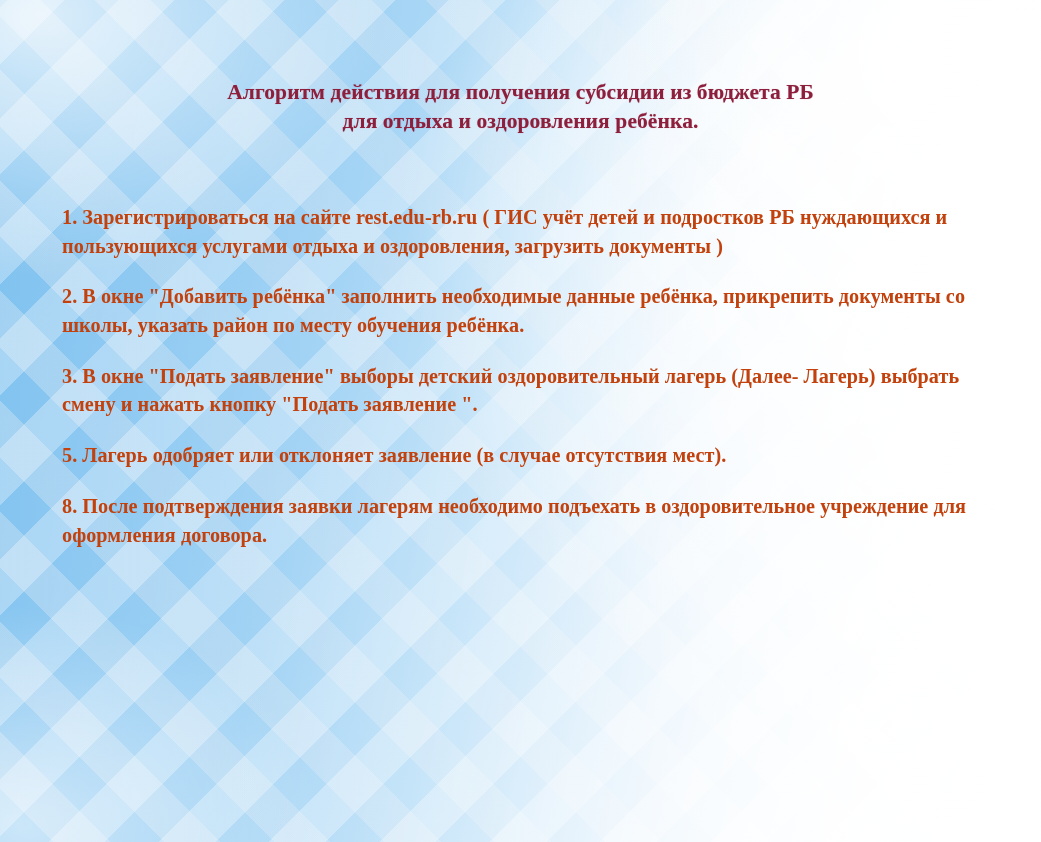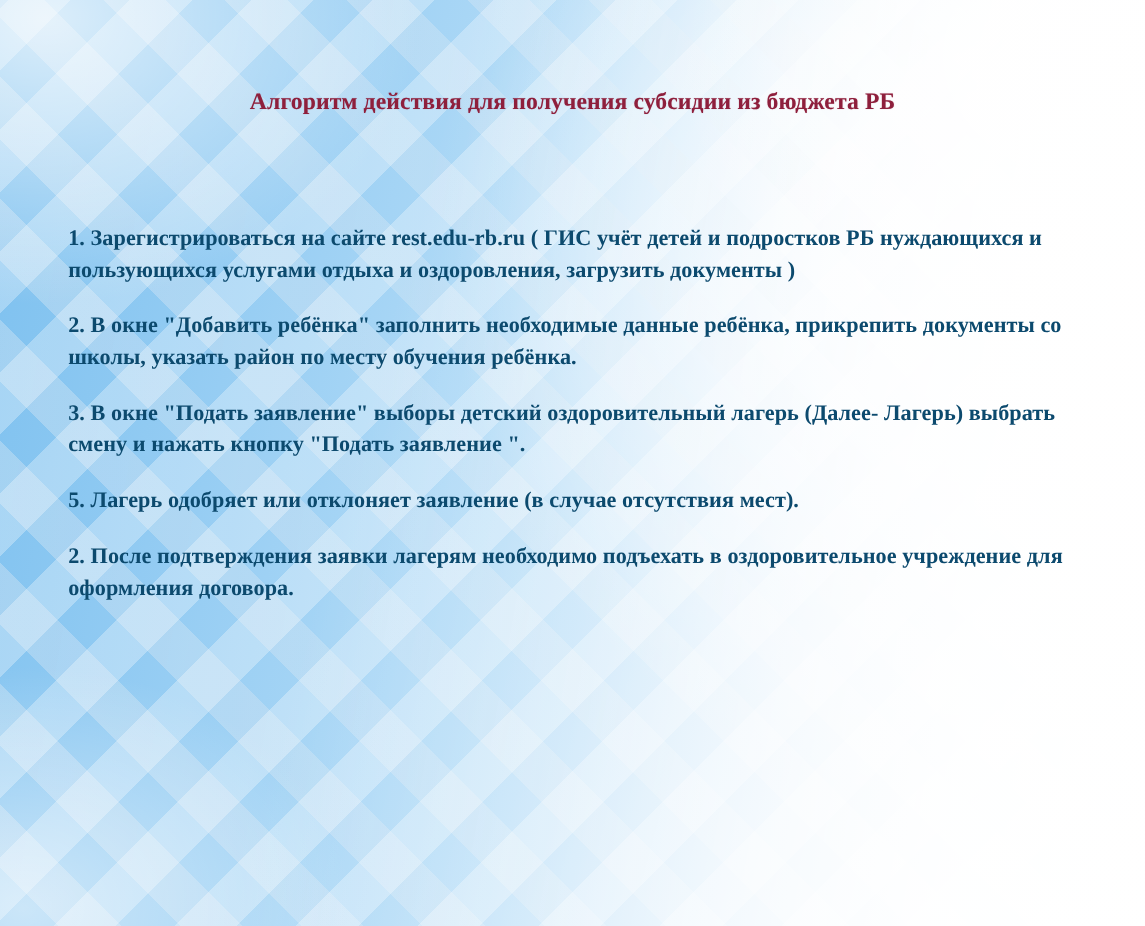--- a/index.html
+++ b/index.html
@@ -109,21 +109,21 @@
   .title .tline { display: block; }
 
   .body {
     position: absolute;
     left: 62px;
     top: 203px;
     width: 940px;
   }
 
   .para {
-    color: #0c4a6e;
+    color: #c2410c;
     font-size: 20.2px;
     font-weight: bold;
     line-height: 1.42;
     margin: 0 0 21px 0;
     white-space: pre-line;
     letter-spacing: 0.05px;
   }
   .para:last-child { margin-bottom: 0; }
 
   .para.p1 { margin-bottom: 22px; }
@@ -141,24 +141,25 @@
   <div class="bg-layer bg-stripeC"></div>
   <div class="bg-layer bg-stripeA"></div>
   <div class="bg-layer bg-stripeB"></div>
   <div class="bg-layer bg-wash"></div>
   <div class="bg-layer bg-corner"></div>
 
   <div class="content">
 
     <div class="title">
       <span class="tline">Алгоритм действия для получения субсидии из бюджета РБ</span>
+      <span class="tline">для отдыха и оздоровления ребёнка.</span>
     </div>
 
     <div class="body">
       <p class="para p1">1. Зарегистрироваться на сайте rest.edu-rb.ru ( ГИС учёт детей и подростков РБ нуждающихся и пользующихся услугами отдыха и оздоровления, загрузить документы )</p>
       <p class="para p2">2. В окне "Добавить ребёнка" заполнить необходимые данные ребёнка, прикрепить документы со школы, указать район по месту обучения ребёнка.</p>
       <p class="para p3">3. В окне "Подать заявление" выборы детский оздоровительный лагерь (Далее- Лагерь) выбрать смену и нажать кнопку "Подать заявление ".</p>
       <p class="para p5">5. Лагерь одобряет или отклоняет заявление (в случае отсутствия мест).</p>
-      <p class="para p6">2. После подтверждения заявки лагерям необходимо подъехать в оздоровительное учреждение для оформления договора.</p>
+      <p class="para p6">8. После подтверждения заявки лагерям необходимо подъехать в оздоровительное учреждение для оформления договора.</p>
     </div>
 
   </div>
 </div>
 
 </body></html>

